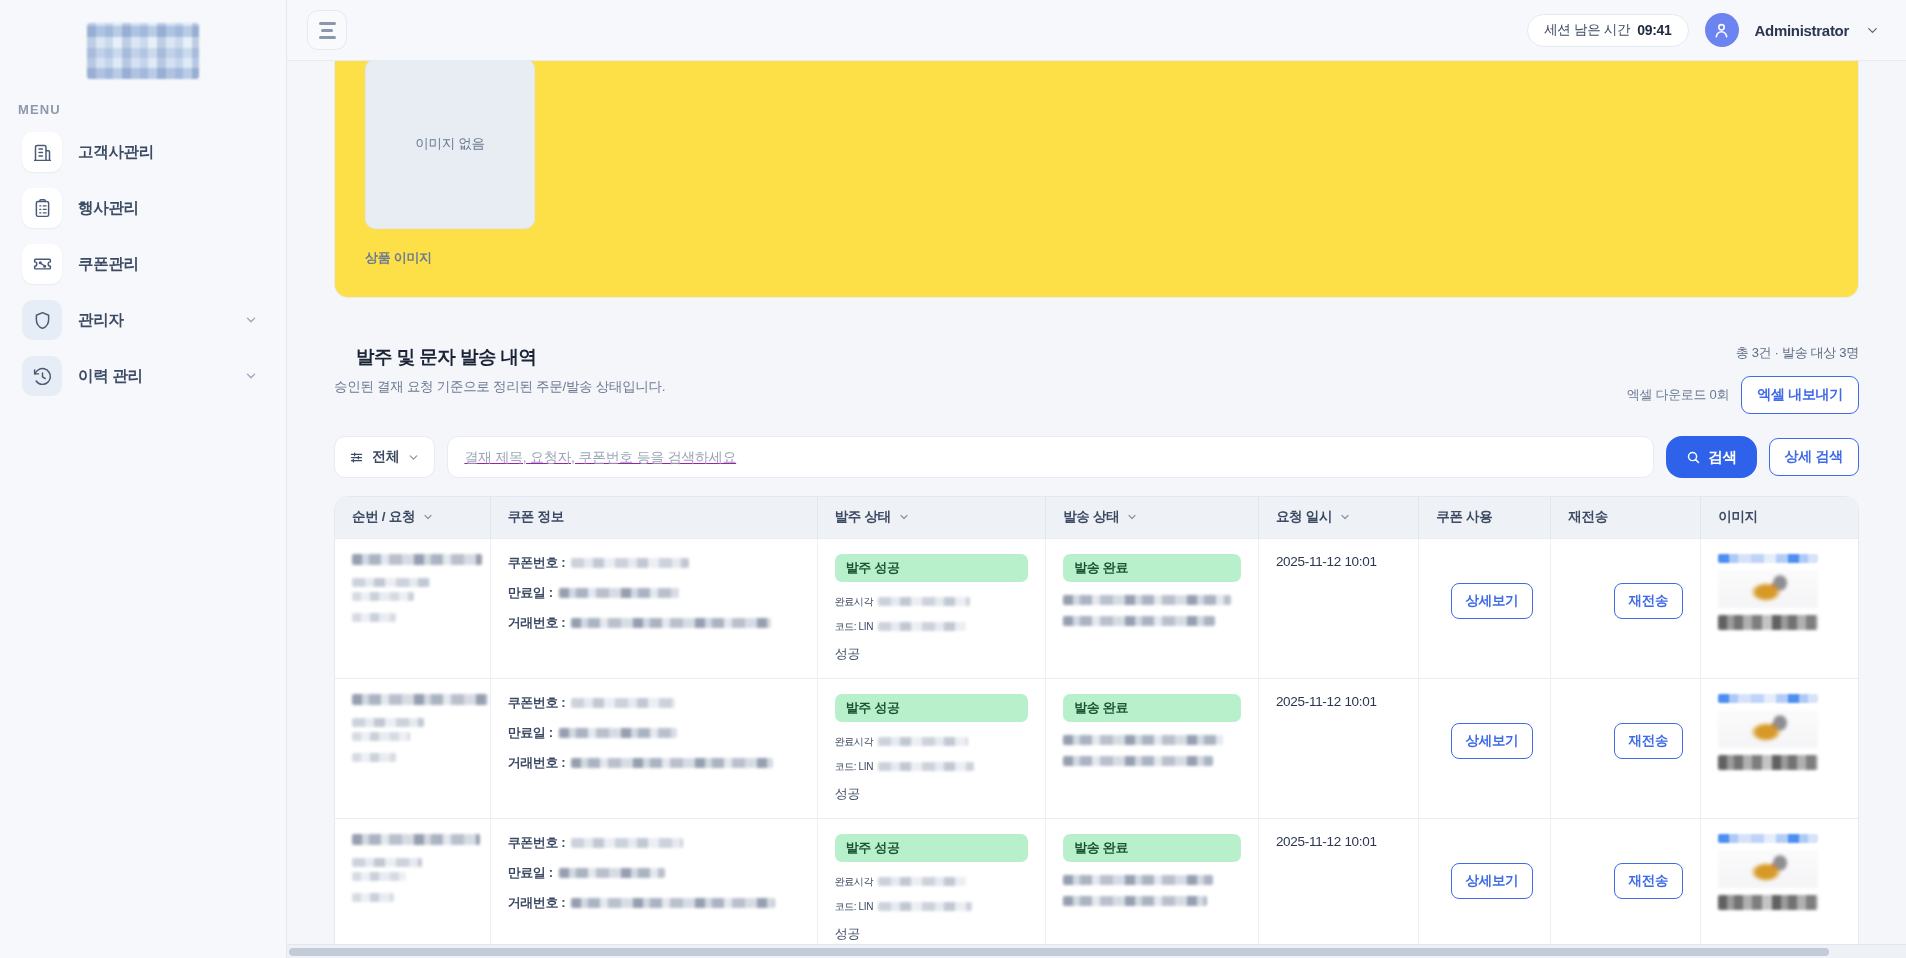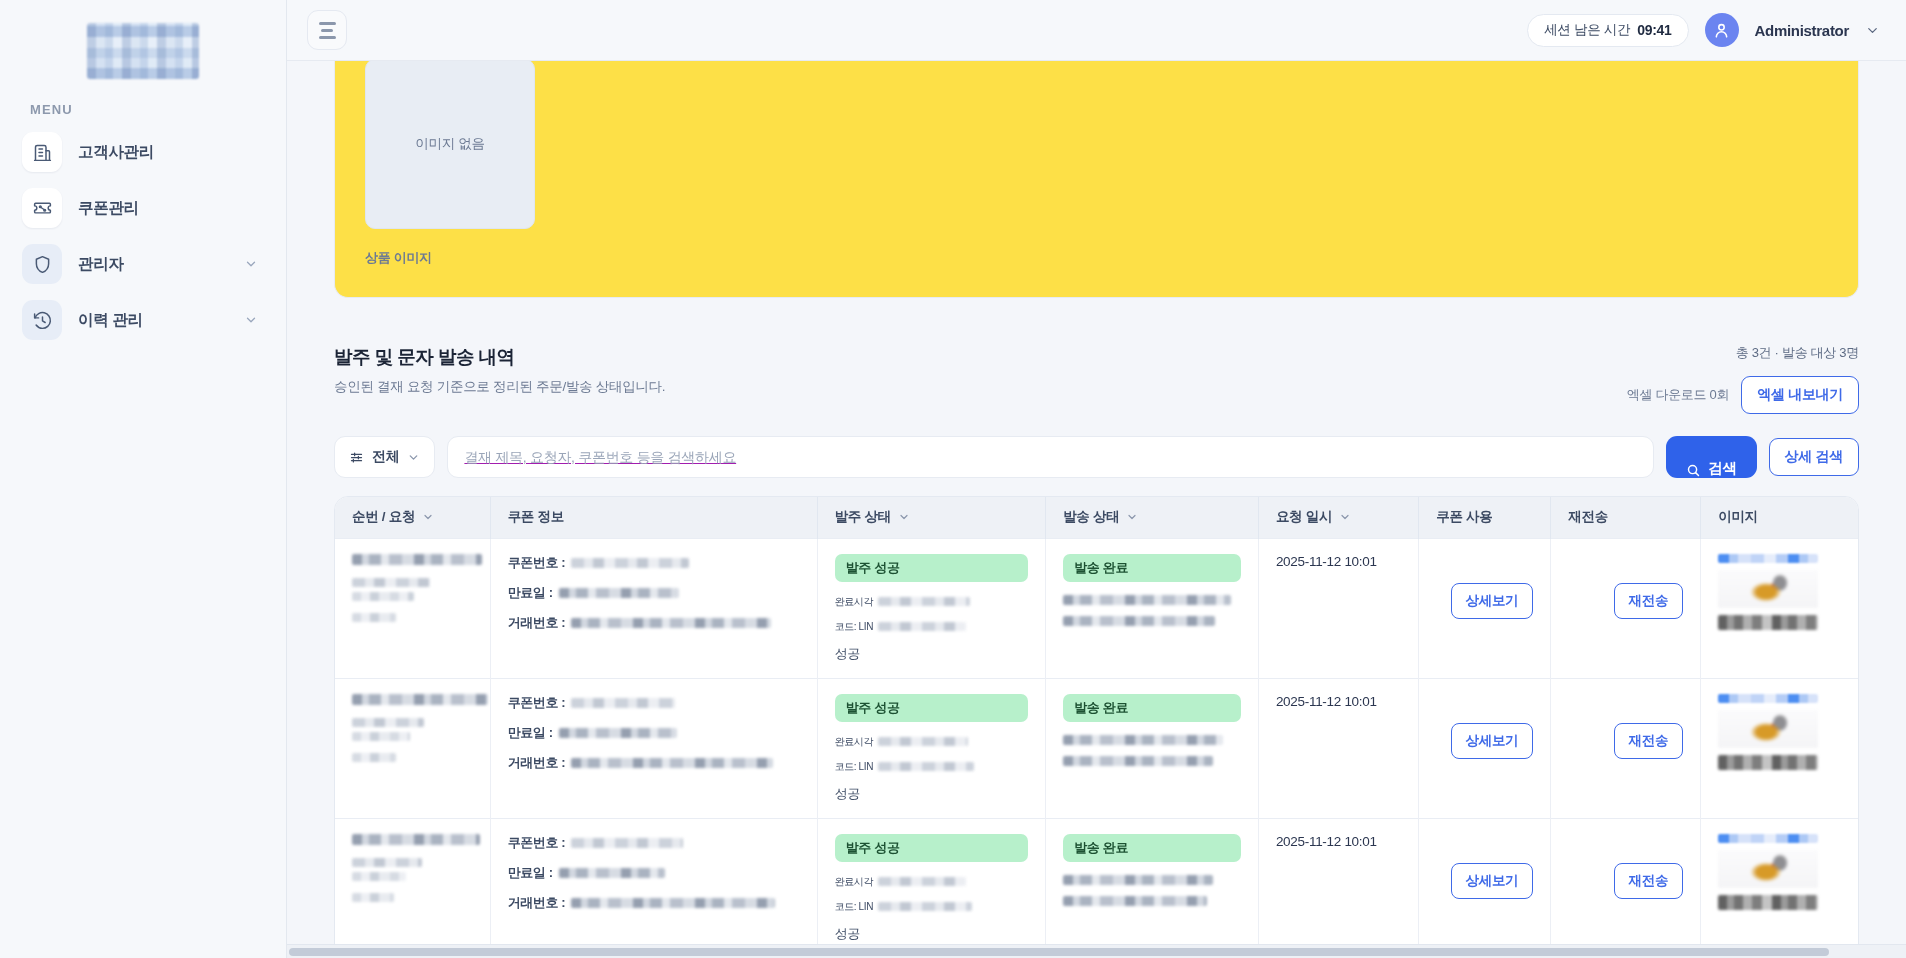--- a/index.html
+++ b/index.html
@@ -28,21 +28,21 @@
         rgba(205,219,238,.95) 18px 26px, rgba(235,242,250,.85) 26px 35px),
       repeating-linear-gradient(0deg,
         rgba(175,196,226,.75) 0 11px, rgba(228,237,248,.6) 11px 21px,
         rgba(199,215,236,.7) 21px 31px, rgba(240,245,251,.5) 31px 42px);
     background-blend-mode: multiply;
     filter: blur(1.1px);
     opacity: .95;
   }
   .menu-label {
     font-size: 13px; letter-spacing: 1.1px; color: #8d99ad;
-    font-weight: 600; padding: 18px 0 10px 30px;
+    font-weight: 600; padding: 18px 0 10px 18px;
   }
   .nav { display: flex; flex-direction: column; gap: 6px; padding: 0 14px; }
   .nav-item {
     display: flex; align-items: center; gap: 16px;
     height: 50px; padding: 0 8px; border-radius: 12px;
     cursor: pointer; user-select: none;
   }
   .nav-ico {
     width: 40px; height: 40px; flex: 0 0 40px; border-radius: 11px;
     background: #ffffff;
@@ -102,21 +102,21 @@
   .prod-thumb {
     width: 170px; height: 170px; margin-top: -2px;
     background: #e8edf4; border: 1px solid #dfe6f0; border-radius: 10px;
     display: flex; align-items: center; justify-content: center;
     font-size: 13.5px; color: #6c7a93; letter-spacing: -.3px;
   }
   .prod-cap { margin-top: 20px; font-size: 13px; color: #6c7a93; font-weight: 600; letter-spacing: -.3px; }
 
   
   .sec-head { display: flex; align-items: flex-start; margin-top: 46px; }
-  .sec-title { font-size: 18.5px; font-weight: 700; color: #1b2436; letter-spacing: -.5px; }
+  .sec-title { font-size: 18.5px; font-weight: 700; color: #1b2436; letter-spacing: -.5px; margin-left: 22px; }
   .sec-sub { font-size: 13.5px; color: #6c7a93; margin-top: 9px; letter-spacing: -.3px; }
   .sec-right { margin-left: auto; text-align: right; }
   .sec-count { font-size: 13px; color: #5d6b84; letter-spacing: -.3px; }
   .sec-dl { margin-top: 14px; display: flex; align-items: center; justify-content: flex-end; gap: 12px; }
   .dl-label { font-size: 13px; color: #6c7a93; letter-spacing: -.3px; }
   .btn-outline {
     border: 1.6px solid #3f6ae8; color: #3f6ae8; background: #fff;
     border-radius: 9px; font-size: 14px; font-weight: 700;
     padding: 9px 15px; cursor: pointer; letter-spacing: -.3px;
     font-family: inherit;
@@ -131,23 +131,23 @@
   .filter-sel svg.f { width: 15px; height: 15px; }
   .filter-sel .lbl { font-size: 14px; color: #3c4a63; font-weight: 700; letter-spacing: -.3px; }
   .filter-sel svg.c { width: 13px; height: 13px; color: #8b97ac; }
   .search-input {
     flex: 1; height: 42px; background: #fff; border: 1px solid #e7ebf2;
     border-radius: 11px; padding: 0 16px; font-size: 14px; color: #a21caf;
     font-family: inherit; letter-spacing: -.3px; outline: none; min-width: 0; text-decoration: underline;
   }
   .search-input::placeholder { color: #9aa5b8; }
   .btn-search {
-    height: 42px; background: #2f62ea; color: #fff; border: none; border-radius: 11px;
+    height: 42px; background: #2f62ea; color: #fff; border: none; border-radius: 16px;
     padding: 0 20px; font-size: 14.5px; font-weight: 700; letter-spacing: -.3px;
-    display: flex; align-items: flex-end; gap: 7px; cursor: pointer; font-family: inherit;
+    display: flex; align-items: center; gap: 7px; cursor: pointer; font-family: inherit;
   }
   .btn-search svg { width: 15px; height: 15px; }
   .btn-adv { margin-left: auto; }
 
   
   .tbl-wrap {
     margin-top: 18px; background: #fff; border: 1px solid #e4e9f1;
     border-radius: 14px; overflow: hidden;
   }
   table { width: 100%; border-collapse: collapse; table-layout: fixed; }
@@ -259,20 +259,30 @@
           <svg viewBox="0 0 24 24" fill="none" stroke="#4a5a75" stroke-width="1.7" stroke-linecap="round" stroke-linejoin="round">
             <path d="M4 21V6a2 2 0 012-2h8a2 2 0 012 2v15"></path>
               <path d="M16 10h3a1 1 0 011 1v10"></path>
             <path d="M3 21h18"></path>
               <path d="M8 8h4M8 12h4M8 16h4"></path>
           </svg>
         </span>
         <span class="nav-txt">고객사관리</span>
       </div>
 
+      <div class="nav-item">
+        <span class="nav-ico">
+          <svg viewBox="0 0 24 24" fill="none" stroke="#4a5a75" stroke-width="1.7" stroke-linecap="round" stroke-linejoin="round">
+            <rect x="5" y="4" width="14" height="17" rx="2"></rect>
+            <path d="M9 4V3a1 1 0 011-1h4a1 1 0 011 1v1"></path>
+            <path d="M9 9h1M9 13h1M9 17h1M13 9h3M13 13h3M13 17h3"></path>
+          </svg>
+        </span>
+        <span class="nav-txt">행사관리</span>
+      </div>
 
       <div class="nav-item">
         <span class="nav-ico">
           <svg viewBox="0 0 24 24" fill="none" stroke="#4a5a75" stroke-width="1.7" stroke-linecap="round" stroke-linejoin="round">
             <path d="M3 9V7a1 1 0 011-1h16a1 1 0 011 1v2a2.5 2.5 0 000 5v2a1 1 0 01-1 1H4a1 1 0 01-1-1v-2a2.5 2.5 0 000-5z"></path>
             <path d="M9 10l6 4"></path>
               <circle cx="9.5" cy="10" r="1"></circle>
               <circle cx="14.5" cy="14" r="1"></circle>
           </svg>
         </span>

